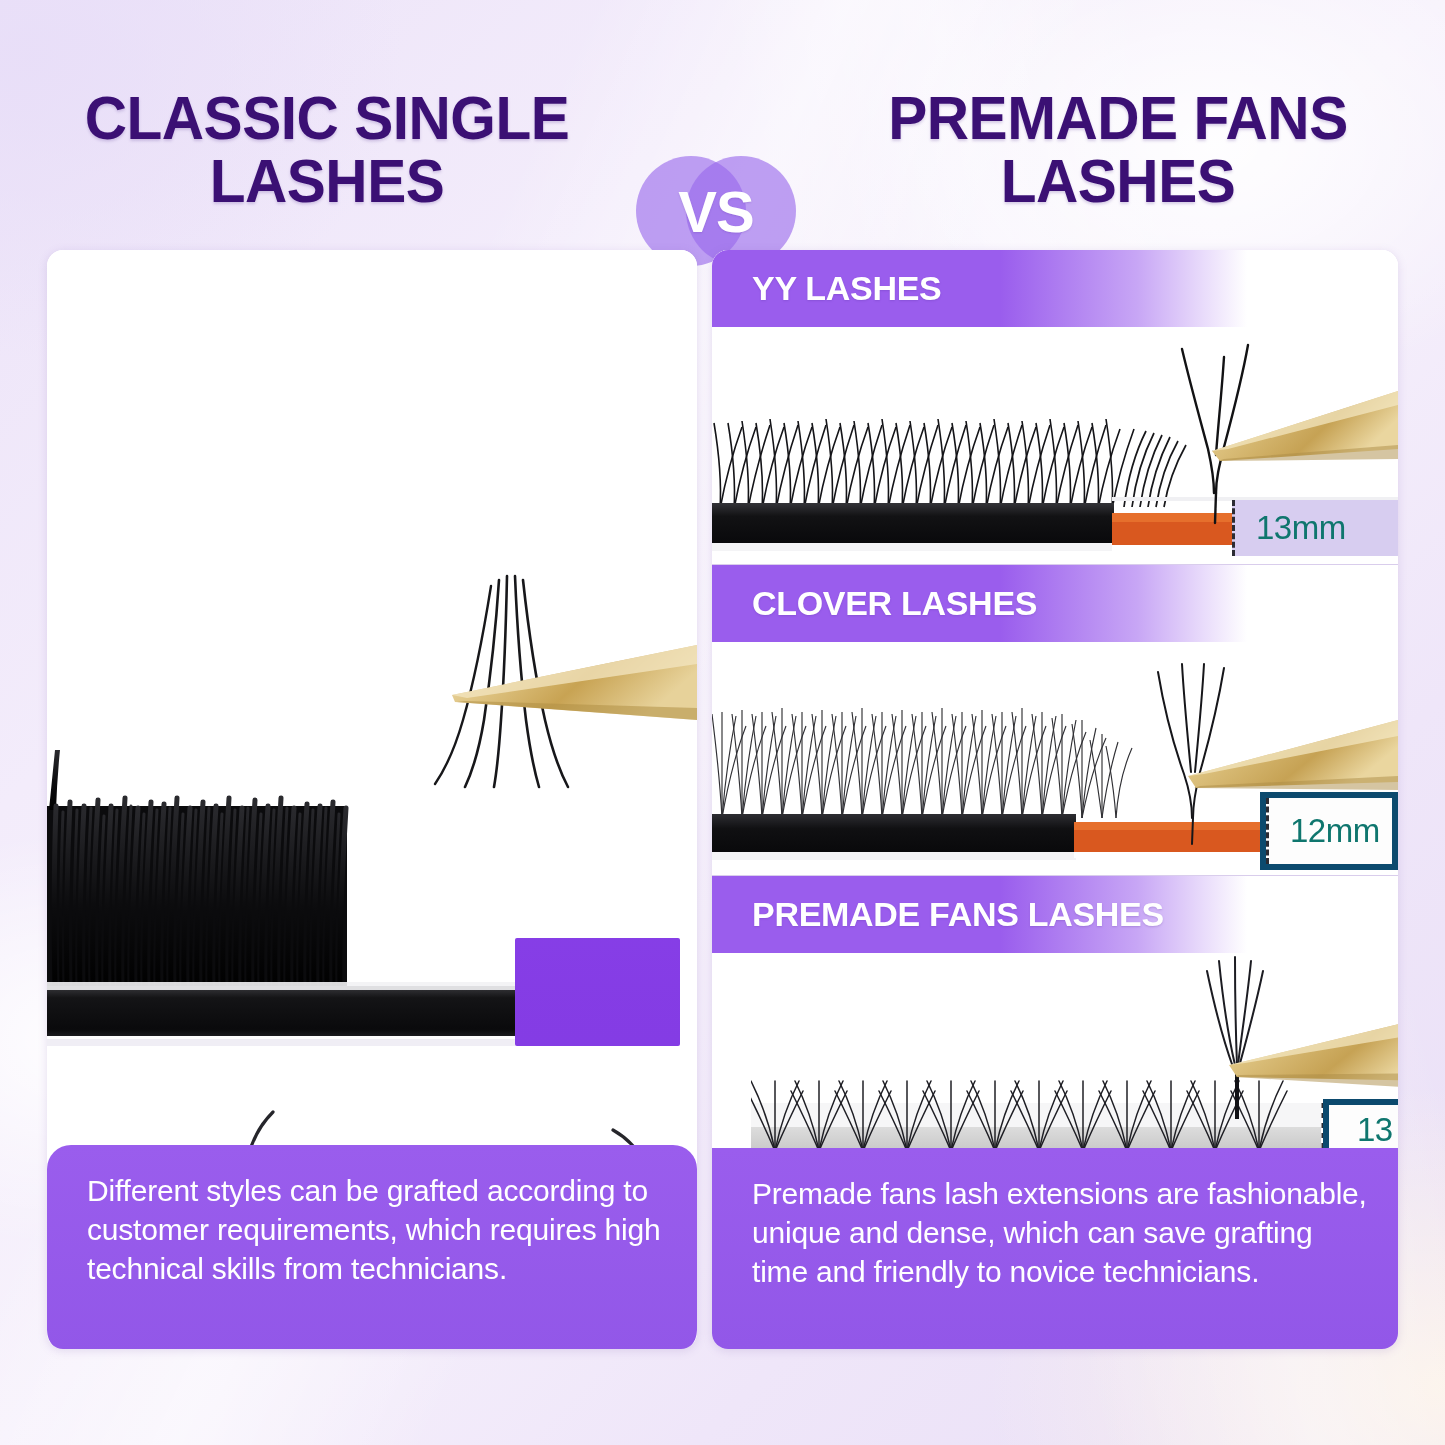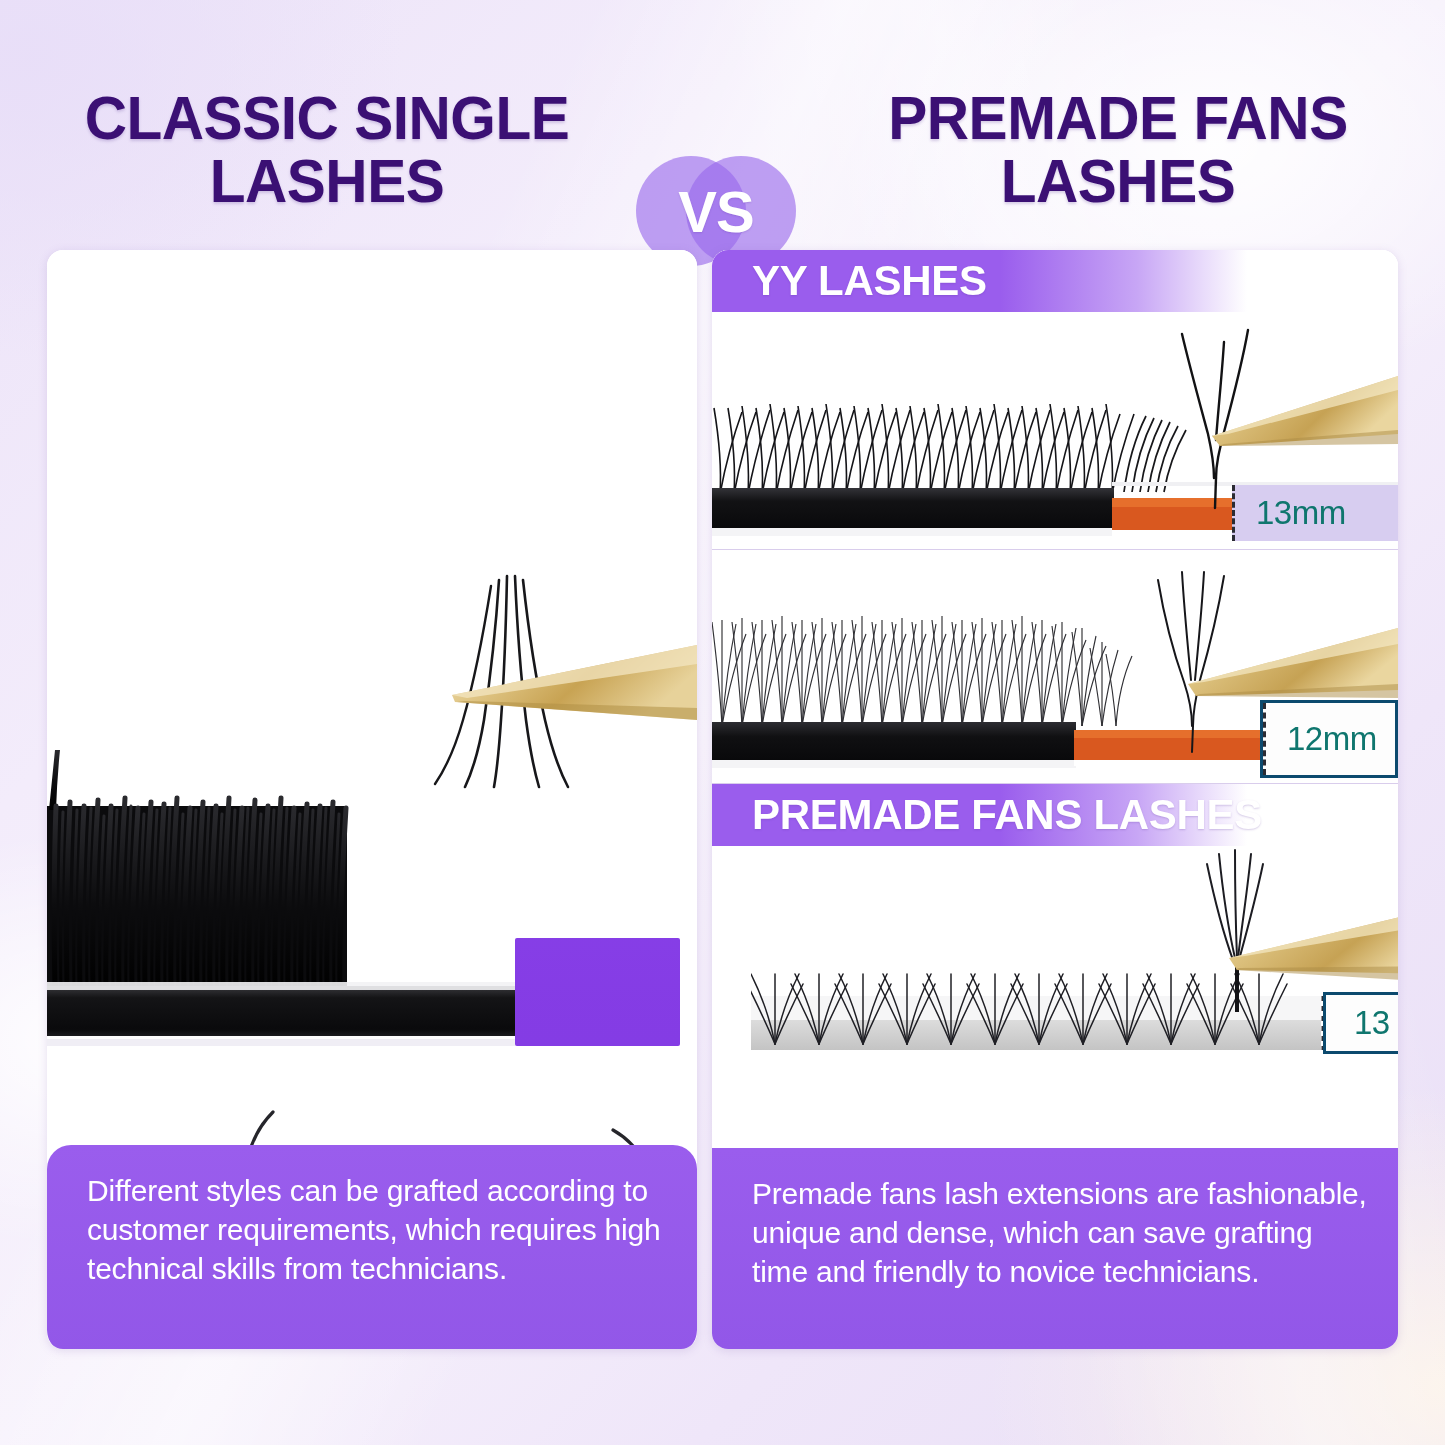--- a/index.html
+++ b/index.html
@@ -59,37 +59,37 @@
   }
   .panel.left .panel-body{ height:895px; }
   .panel.left .caption{ height:209px;border-radius:24px; }
   .panel.right .panel-body{ height:898px; }
   .panel.right .caption{ height:201px; }
 
   
   .sub{ position:relative; background:#fff; overflow:hidden; }
   .sub + .sub{ border-top:1px solid #d9cdec; }
   .sub-head{
-    height:62px; display:flex; align-items:center; padding-left:40px;
+    height:77px; display:flex; align-items:center; padding-left:40px;
     background:linear-gradient(90deg,#9a5ded 0%, #9a5ded 42%, rgba(154,93,237,.55) 62%, rgba(255,255,255,0) 78%);
-    color:#fff; font-weight:bold; font-size:42px; letter-spacing:-.3px;
+    color:#fff; font-weight:bold; font-size:34px; letter-spacing:-.3px;
     text-shadow:0 1px 2px rgba(90,50,160,.25);
   }
   .sub-art{ position:relative; background:#fff; overflow:hidden; }
   .sub1 .sub-art{ height:237px; }
   .sub2 .sub-art{ height:233px; }
   .sub3 .sub-art{ height:235px;margin-left:39px; }
 
   
   .meas{
     position:absolute; display:flex; align-items:center; padding-left:24px;
     font-size:33px; color:#0f766e; letter-spacing:-.5px;
   }
   .meas.lav{ background:#d7cdf0; }
-  .meas.plain{ background:#fdfdfd; border:3px solid #0c4a6e; }
+  .meas.plain{ background:#fdfdfd; border:6px solid #0c4a6e; }
   .meas .dash{ position:absolute; left:0; top:0; bottom:0; width:0;
     border-left:3px dashed #2b2b33; }
 
   svg{ display:block; }
 </style>
 </head>
 <body>
 
 <div class="bg-sheen"></div>
 
@@ -355,20 +355,21 @@
         </svg>
 
         <div class="meas lav" style="left:520px; top:173px; width:166px; height:56px;">
           <span class="dash"></span>
           <span>13mm</span>
         </div>
       </div>
     </div>
 
     <div class="sub sub2">
+      <div class="sub-head">CLOVER LASHES</div>
       <div class="sub-art">
         <svg width="686" height="233" viewBox="0 0 686 233">
           <defs>
             <linearGradient id="goldC" x1="0" y1="0" x2="1" y2="0.4">
               <stop offset="0" stop-color="#f3e4b8"></stop>
                 <stop offset=".3" stop-color="#ddc27f"></stop>
               <stop offset=".7" stop-color="#c6a254"></stop>
                 <stop offset="1" stop-color="#ead69f"></stop>
             </linearGradient>
             <linearGradient id="cband" x1="0" y1="0" x2="0" y2="1">

